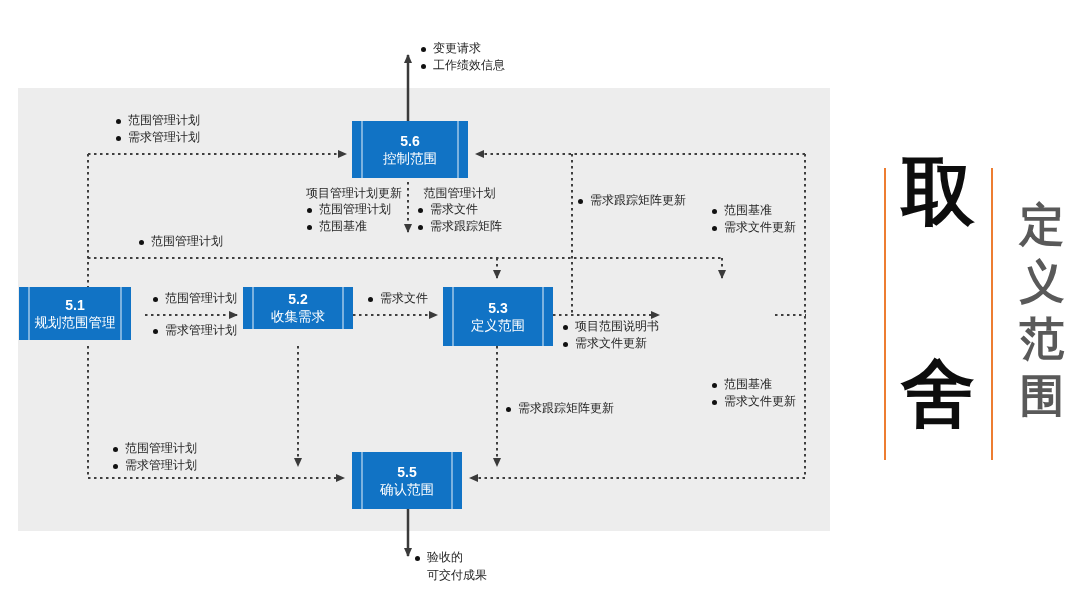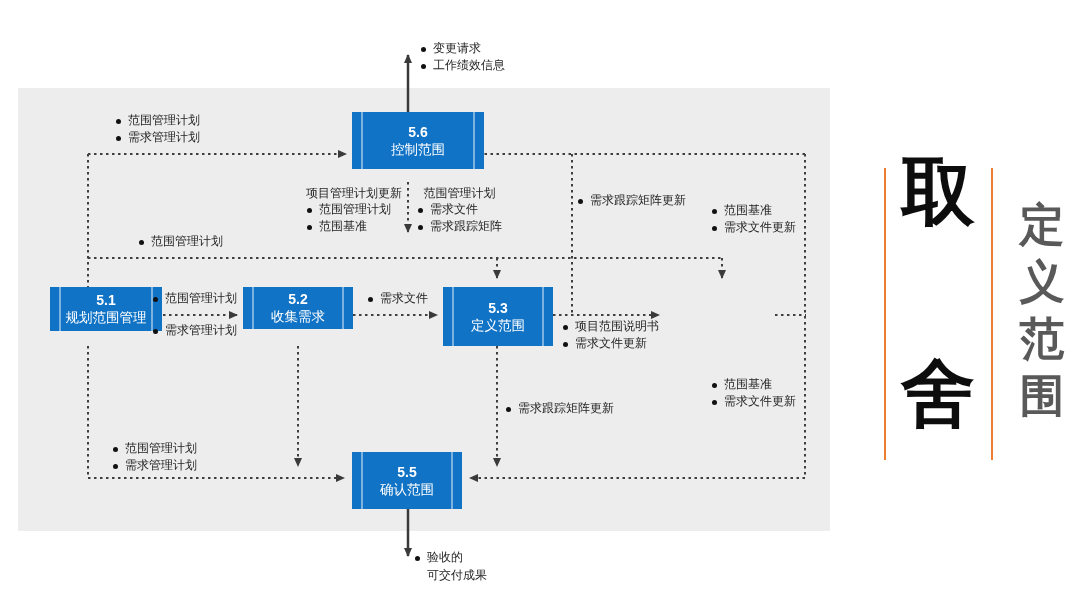--- a/index.html
+++ b/index.html
@@ -59,37 +59,37 @@
     <path class="d" d="M805,478 H470" marker-end="url(#ah)"></path>
     <path class="d" d="M775,315 H806"></path>
     <path class="d" d="M145,315 H237" marker-end="url(#ah)"></path>
     <path class="d" d="M353,315 H437" marker-end="url(#ah)"></path>
     <path class="d" d="M553,315 H659" marker-end="url(#ah)"></path>
     <path class="d" d="M408,182 V232" marker-end="url(#ah)"></path>
     <path class="s" d="M408,125 V55" marker-end="url(#ah)"></path>
     <path class="s" d="M408,509 V556" marker-end="url(#ah)"></path>
   </svg>
 
-  <div class="box" style="left:50px;top:287px;width:112px;height:44px">
+  <div class="box" style="left:19px;top:287px;width:112px;height:53px">
     <div class="num">5.1</div>
     <div class="nm">规划范围管理</div>
   </div>
   <div class="box" style="left:243px;top:287px;width:110px;height:42px">
     <div class="num">5.2</div>
     <div class="nm">收集需求</div>
   </div>
   <div class="box" style="left:443px;top:287px;width:110px;height:59px">
     <div class="num">5.3</div>
     <div class="nm">定义范围</div>
   </div>
   <div class="box" style="left:352px;top:452px;width:110px;height:57px">
     <div class="num">5.5</div>
     <div class="nm">确认范围</div>
   </div>
-  <div class="box" style="left:352px;top:112px;width:132px;height:57px">
+  <div class="box" style="left:352px;top:121px;width:116px;height:57px">
     <div class="num">5.6</div>
     <div class="nm">控制范围</div>
   </div>
 
   <div class="lbl" style="left:420px;top:41px">
     <div class="bi">变更请求</div>
     <div class="bi">工作绩效信息</div>
   </div>
 
   <div class="lbl" style="left:115px;top:113px">

